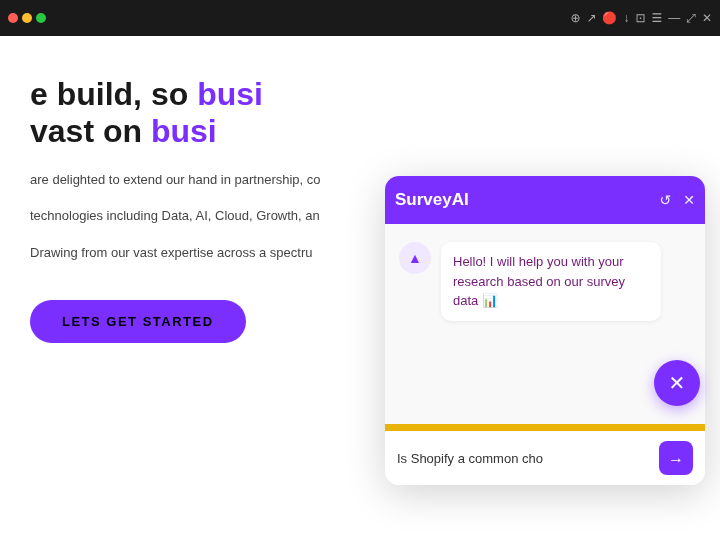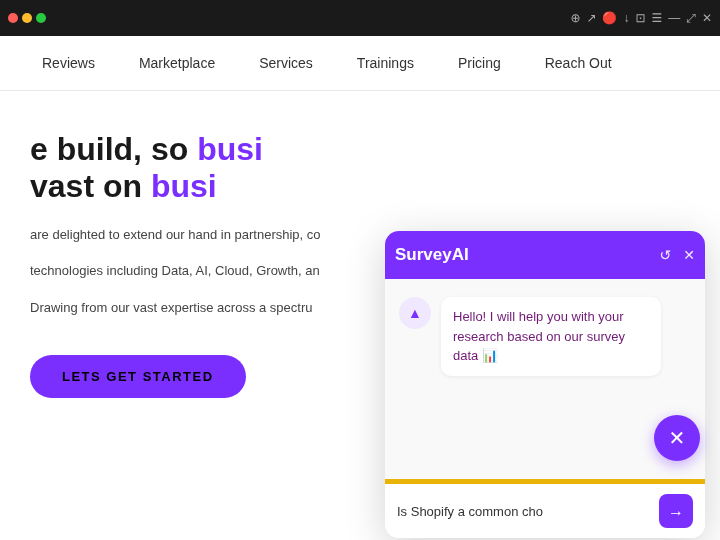--- a/index.html
+++ b/index.html
@@ -176,21 +176,21 @@
       line-height: 1.5;
       box-shadow: 0 1px 4px rgba(0,0,0,0.07);
       max-width: 220px;
     }
 
     .chat-input-area {
       background: #fff;
       padding: 10px 12px;
       display: flex;
       align-items: center;
-      border-top: 5px solid #eab308;
+      border-top: 7px solid #eab308;
       gap: 8px;
     }
     .chat-input {
       flex: 1;
       border: none;
       outline: none;
       font-size: 13px;
       color: #333;
       background: transparent;
     }
@@ -251,28 +251,20 @@
     <span class="browser-icon">⊡</span>
     <span class="browser-icon">☰</span>
     <span class="browser-icon">—</span>
     <span class="browser-icon">⤢</span>
     <span class="browser-icon">✕</span>
   </div>
 </div>
 
 <div class="page-wrapper">
 
-  <nav class="navbar">
-    <div class="nav-item">Reviews</div>
-    <div class="nav-item">Marketplace</div>
-    <div class="nav-item">Services</div>
-    <div class="nav-item">Trainings</div>
-    <div class="nav-item">Pricing</div>
-    <div class="nav-item">Reach Out</div>
-  </nav>
 
   <section class="hero">
     <h1 class="hero-title">
       <span>e build, so</span>
       <span class="purple">busi</span><br>
       <span>vast on</span>
       <span class="purple">busi</span>
     </h1>
 
     <p class="hero-body">are delighted to extend our hand in partnership, co</p>

